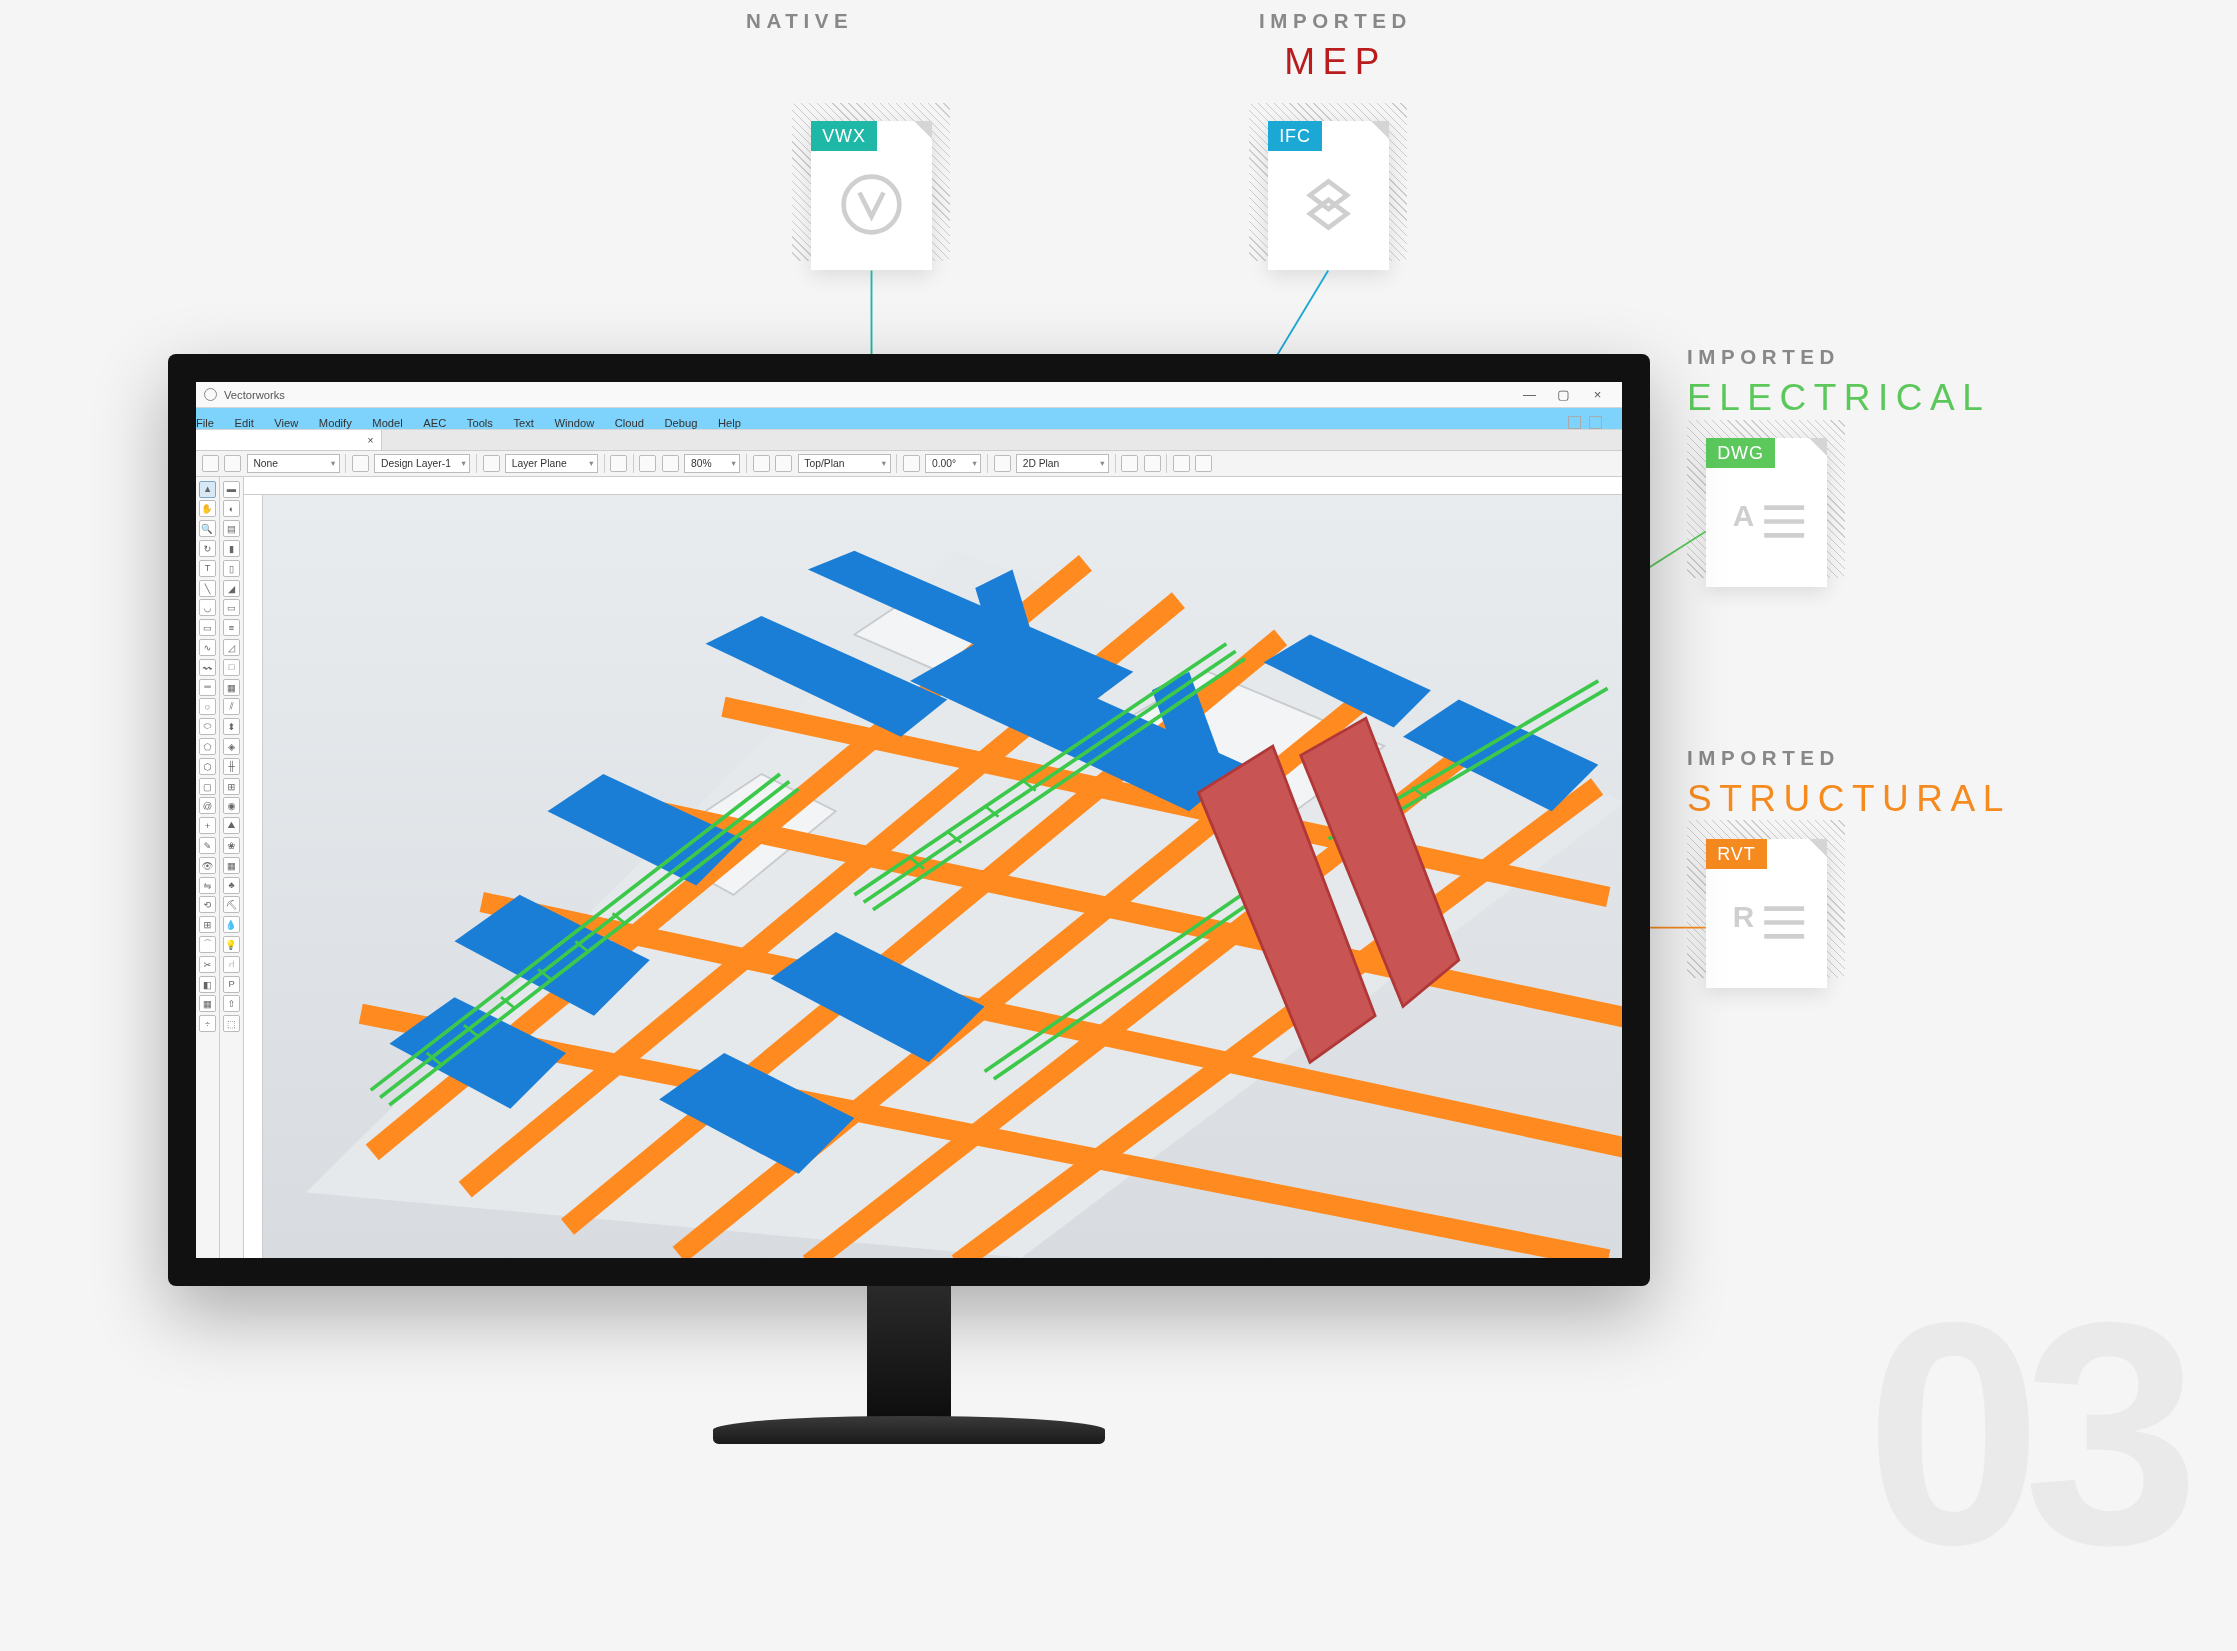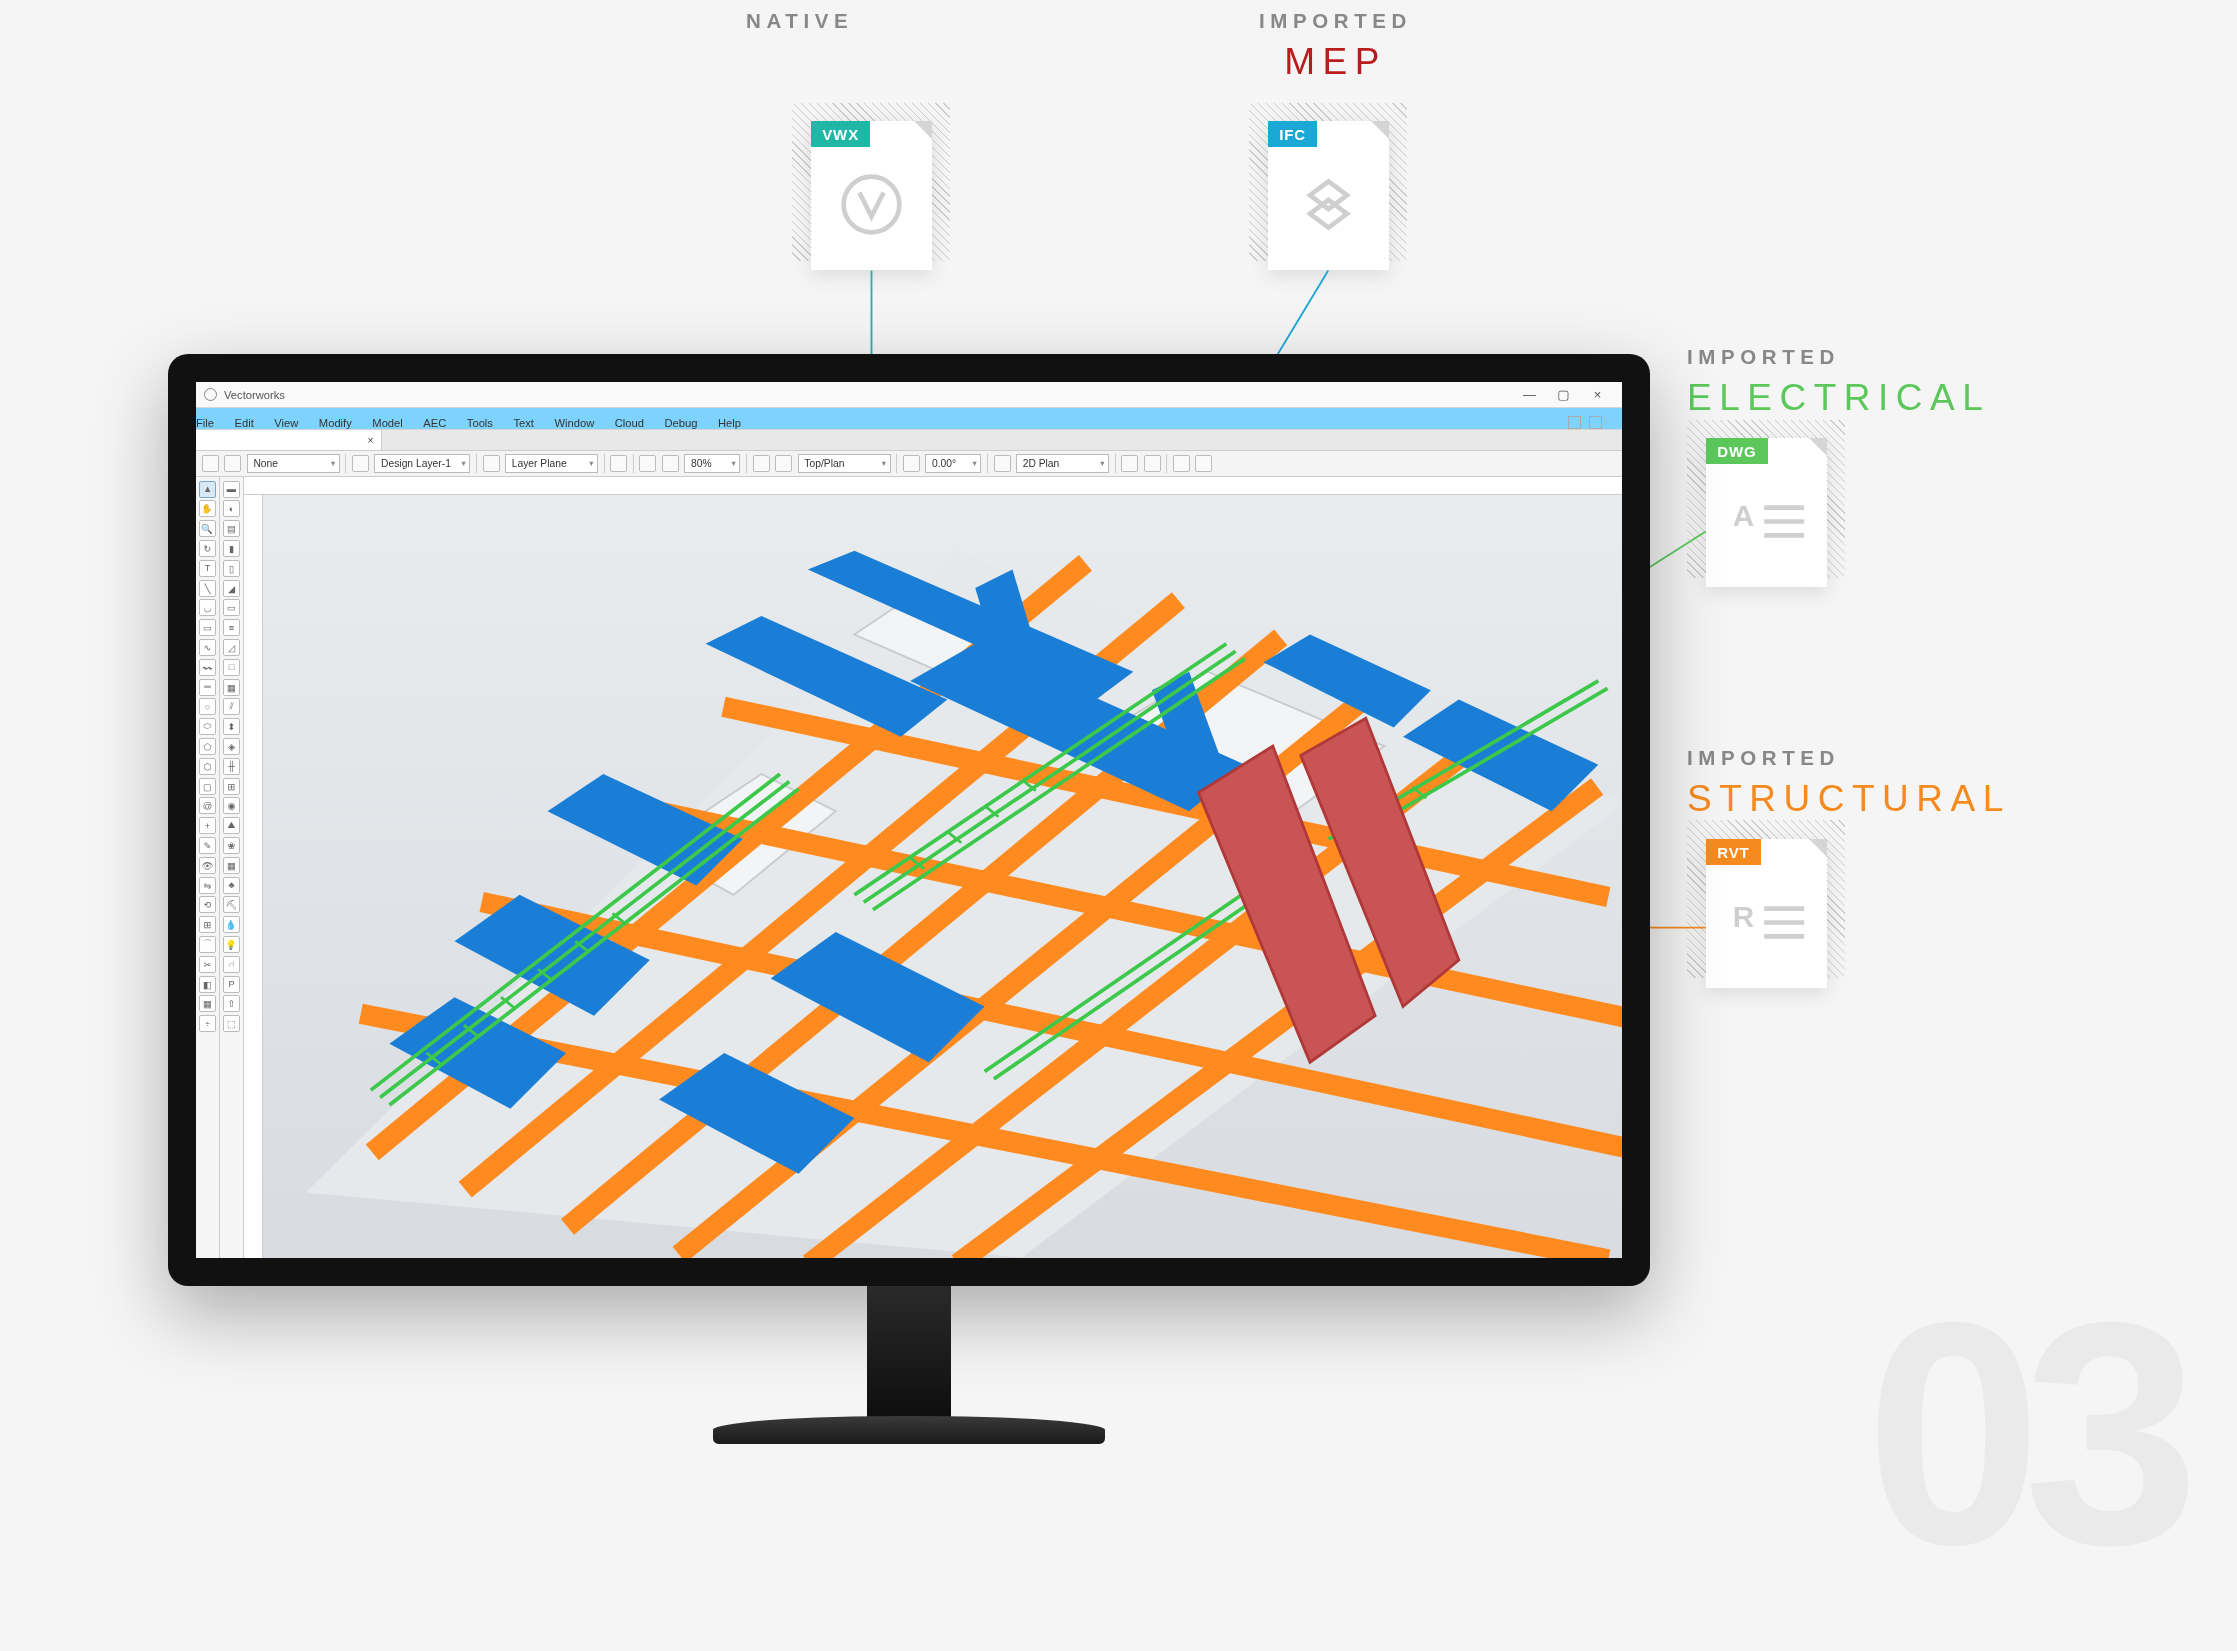--- a/index.html
+++ b/index.html
@@ -13,34 +13,34 @@
 .callout .sub{font-size:20.5px;letter-spacing:5.6px;color:#888;font-weight:700;margin-bottom:7.5px}
 .callout .main{font-size:37px;letter-spacing:7.5px;font-weight:400}
 .c-arch{left:746px;top:9.3px}.c-arch .main{color:#1fb8a6}
 .c-mep{left:1259px;top:9.3px}.c-mep .main{color:#b91c1c}
 .c-elec{left:1687px;top:345px;text-align:left}.c-elec .main{color:#5cc85c}
 .c-struct{left:1687px;top:746px;text-align:left}.c-struct .main{color:#f58a1f}
 
 
 .file-card{position:absolute;width:121px;height:149px;background:#fff;box-shadow:0 5.6px 18.6px rgba(0,0,0,.1);z-index:3}
 .file-card::after{content:'';position:absolute;top:0;right:0;border-style:solid;border-width:0 18.6px 18.6px 0;border-color:transparent #d5d5d5 transparent transparent}
-.file-card .tag{position:absolute;top:0;left:0;padding:4.7px 11.2px;color:#fff;font-size:15px;font-weight:700;letter-spacing:0.9px}
+.file-card .tag{position:absolute;top:0;left:0;padding:4.7px 11.2px;color:#fff;font-size:18px;font-weight:400;letter-spacing:0.9px}
 .file-card .glyph{position:absolute;top:51px;left:0;right:0;display:flex;align-items:center;justify-content:center}
 .fc-vwx{left:811px;top:121px}.fc-vwx .tag{background:#1fb8a6}
 .fc-ifc{left:1268px;top:121px}.fc-ifc .tag{background:#1ba8d4}
 .fc-dwg{left:1706px;top:438px}.fc-dwg .tag{background:#5cc85c}
 .fc-rvt{left:1706px;top:839px}.fc-rvt .tag{background:#f58a1f}
 .hatch{position:absolute;width:158px;height:158px;background:repeating-linear-gradient(45deg,#ccc 0 0.9px,transparent 0.9px 5.6px);z-index:2;border-radius:3.7px}
 .h-vwx{left:792px;top:103px}.h-ifc{left:1249px;top:103px}.h-dwg{left:1687px;top:420px}.h-rvt{left:1687px;top:820px}
 
 
 svg.leaders{position:absolute;left:0;top:0;width:2237px;height:1652px;z-index:4;pointer-events:none}
 
 
-.monitor{position:absolute;left:168px;top:354px;width:1482px;height:932px;background:#111;border-radius:20px;padding:28px;box-shadow:0 28px 75px rgba(0,0,0,.3);z-index:5}
+.monitor{position:absolute;left:168px;top:354px;width:1482px;height:932px;background:#111;border-radius:8px;padding:28px;box-shadow:0 28px 75px rgba(0,0,0,.3);z-index:5}
 .monitor::before{content:'';position:absolute;left:50%;bottom:-131px;transform:translateX(-50%);width:84px;height:131px;background:linear-gradient(#2a2a2a,#0e0e0e)}
 .monitor::after{content:'';position:absolute;left:50%;bottom:-158px;transform:translateX(-50%);width:392px;height:28px;background:linear-gradient(#3a3a3a,#1a1a1a);border-radius:50% 50% 5.6px 5.6px}
 .screen{width:100%;height:100%;background:#fff;display:flex;flex-direction:column}
 
 
 .titlebar{height:26px;background:#f9f9f9;border-bottom:0.9px solid #d5d5d5;display:flex;align-items:center;padding:0 7.5px;font-size:11.2px;color:#555}
 .titlebar .app-ico{width:13px;height:13px;border-radius:50%;border:1.9px solid #888;margin-right:7.5px}
 .titlebar .spacer{flex:1}
 .titlebar .wbtn{width:34px;text-align:center;color:#555;font-size:13px;cursor:default}
 .menubar{height:22.4px;background:#7dd3fc;border-bottom:0.9px solid #d5d5d5;display:flex;align-items:flex-end;padding:0 0;font-size:11.2px;color:#333}

